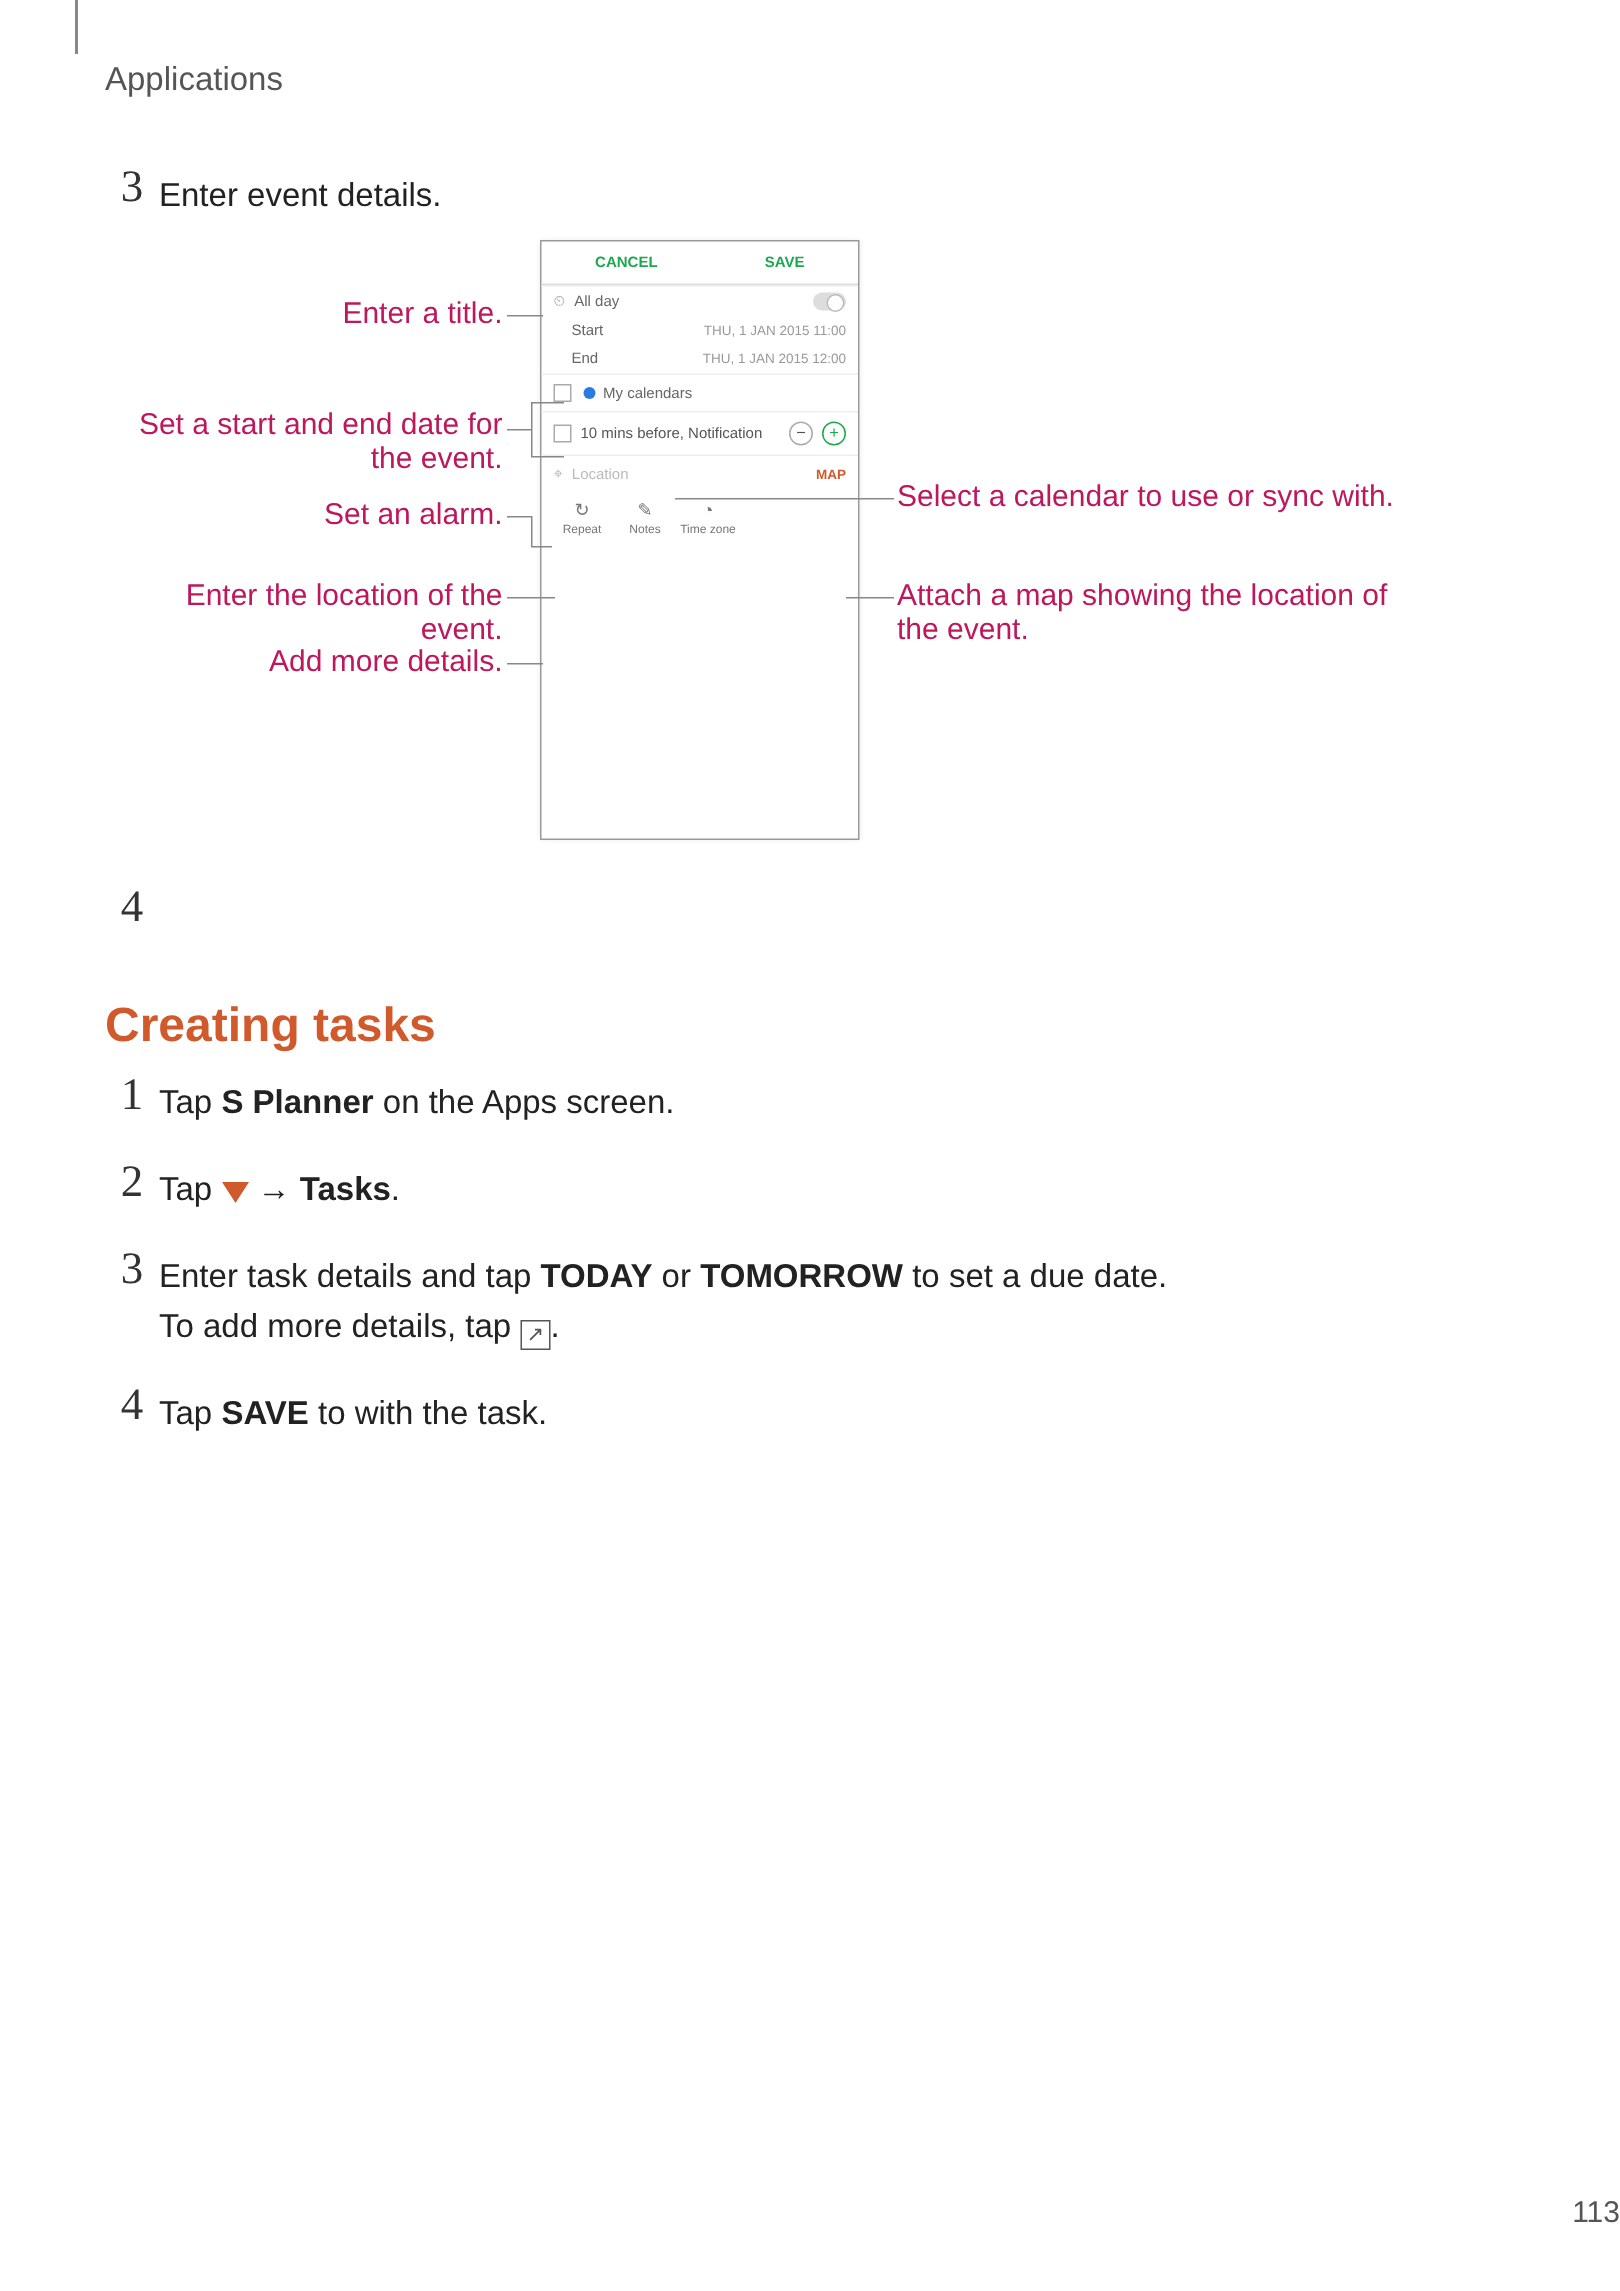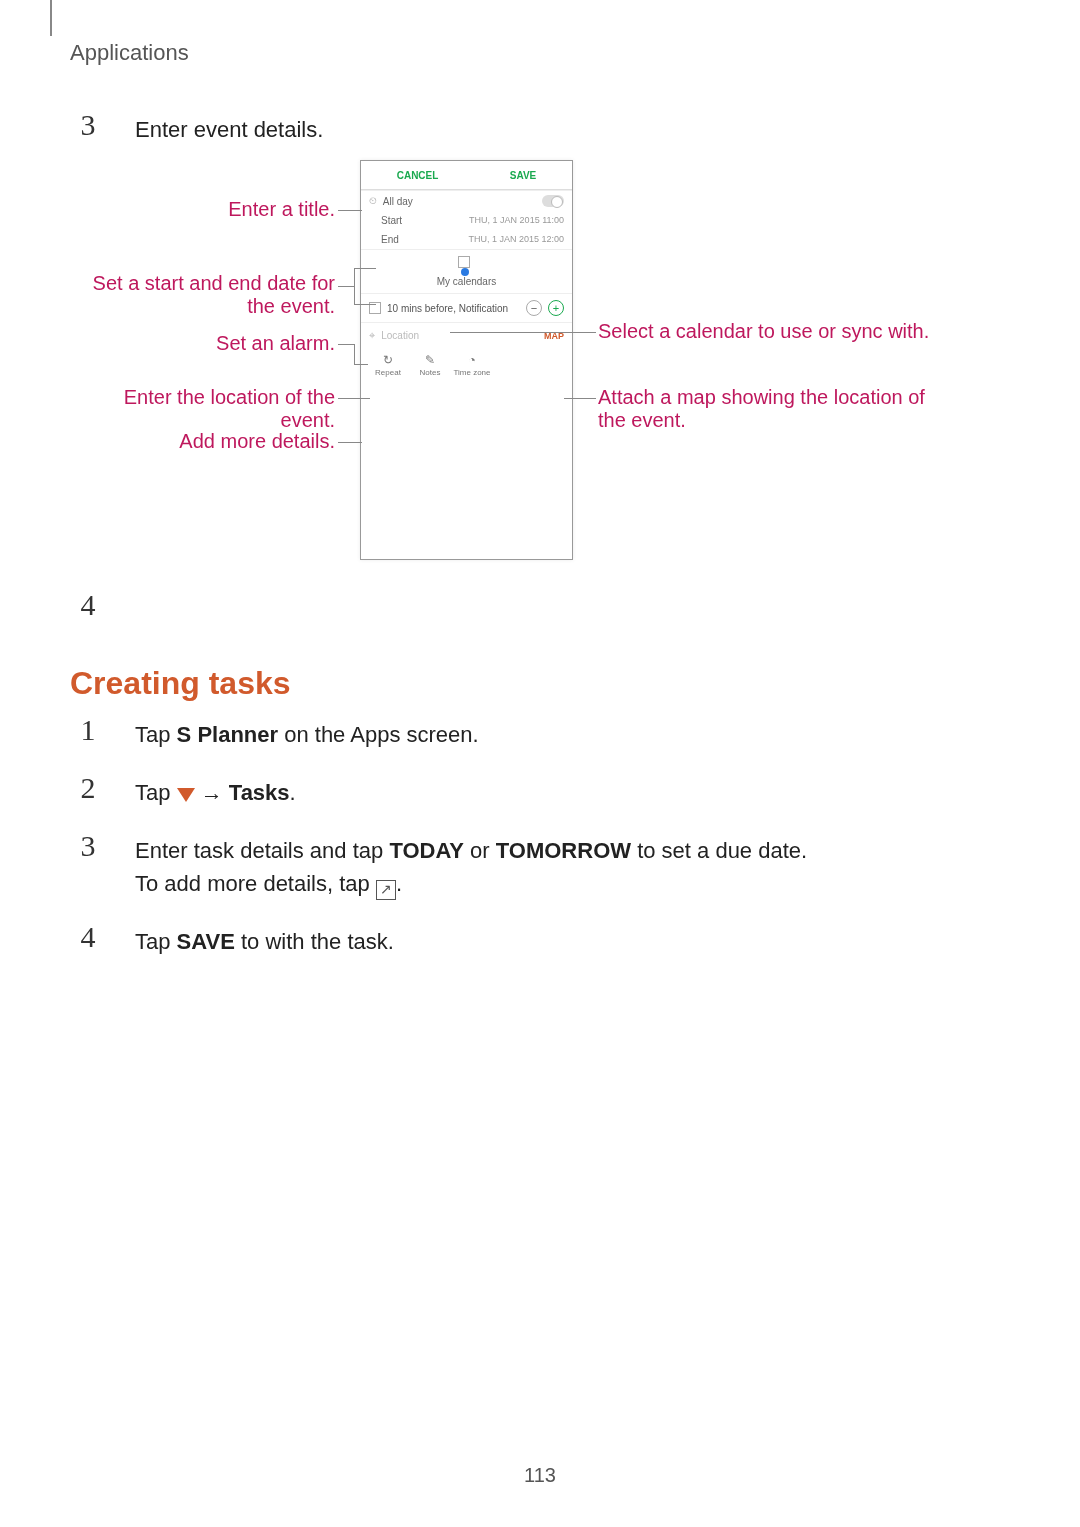--- a/index.html
+++ b/index.html
@@ -43,34 +43,33 @@
     color: #333;
     font-family: "Times New Roman", serif;
     line-height: 1;
     text-align: center;
   }
   .step-text {
     font-size: 22px;
     color: #222;
     line-height: 1.5;
     padding-top: 3px;
-    margin-left: 29px;
   }
   .step-text .bold { font-weight: bold; }
   .section-title {
     font-size: 32px;
     font-weight: bold;
     color: #d15a2c;
   }
   .page-num {
     position: absolute;
     bottom: 40px;
     left: 0;
     width: 1080px;
-    text-align: center;
+    text-align: right;
     font-size: 20px;
     color: #555;
   }
   
   .figure {
     position: absolute;
     left: 70px;
     top: 160px;
     width: 940px;
     height: 410px;
@@ -118,21 +117,21 @@
   }
   .phone .sub {
     padding: 4px 8px 4px 20px;
     font-size: 10px;
     color: #666;
     display:flex;
     justify-content: space-between;
   }
   .phone .sub .right { color:#999; font-size:9px;text-align:right; }
   .phone .chip-row {
-    display:flex; align-items:center; padding:6px 8px; font-size:10px; color:#666;flex-direction:column;
+    display:flex; align-items:center; padding:6px 8px; font-size:10px; color:#666;
   }
   .phone .chip-row .dot { width:8px;height:8px;border-radius:50%;background:#2a7ae2;margin:0 5px 0 2px;}
   .phone .chip-row .cal-icn { width:10px;height:10px;border:1px solid #aaa;margin-right:6px;}
   .phone .alarm-row {
     display:flex; align-items:center; padding:6px 8px; font-size:10px; color:#555; border-top:1px solid #eee; border-bottom:1px solid #eee;
   }
   .phone .alarm-row .chk { width:10px;height:10px;border:1px solid #aaa;margin-right:6px;}
   .phone .alarm-row .pm {
     margin-left:auto; display:flex; gap:6px;
   }

